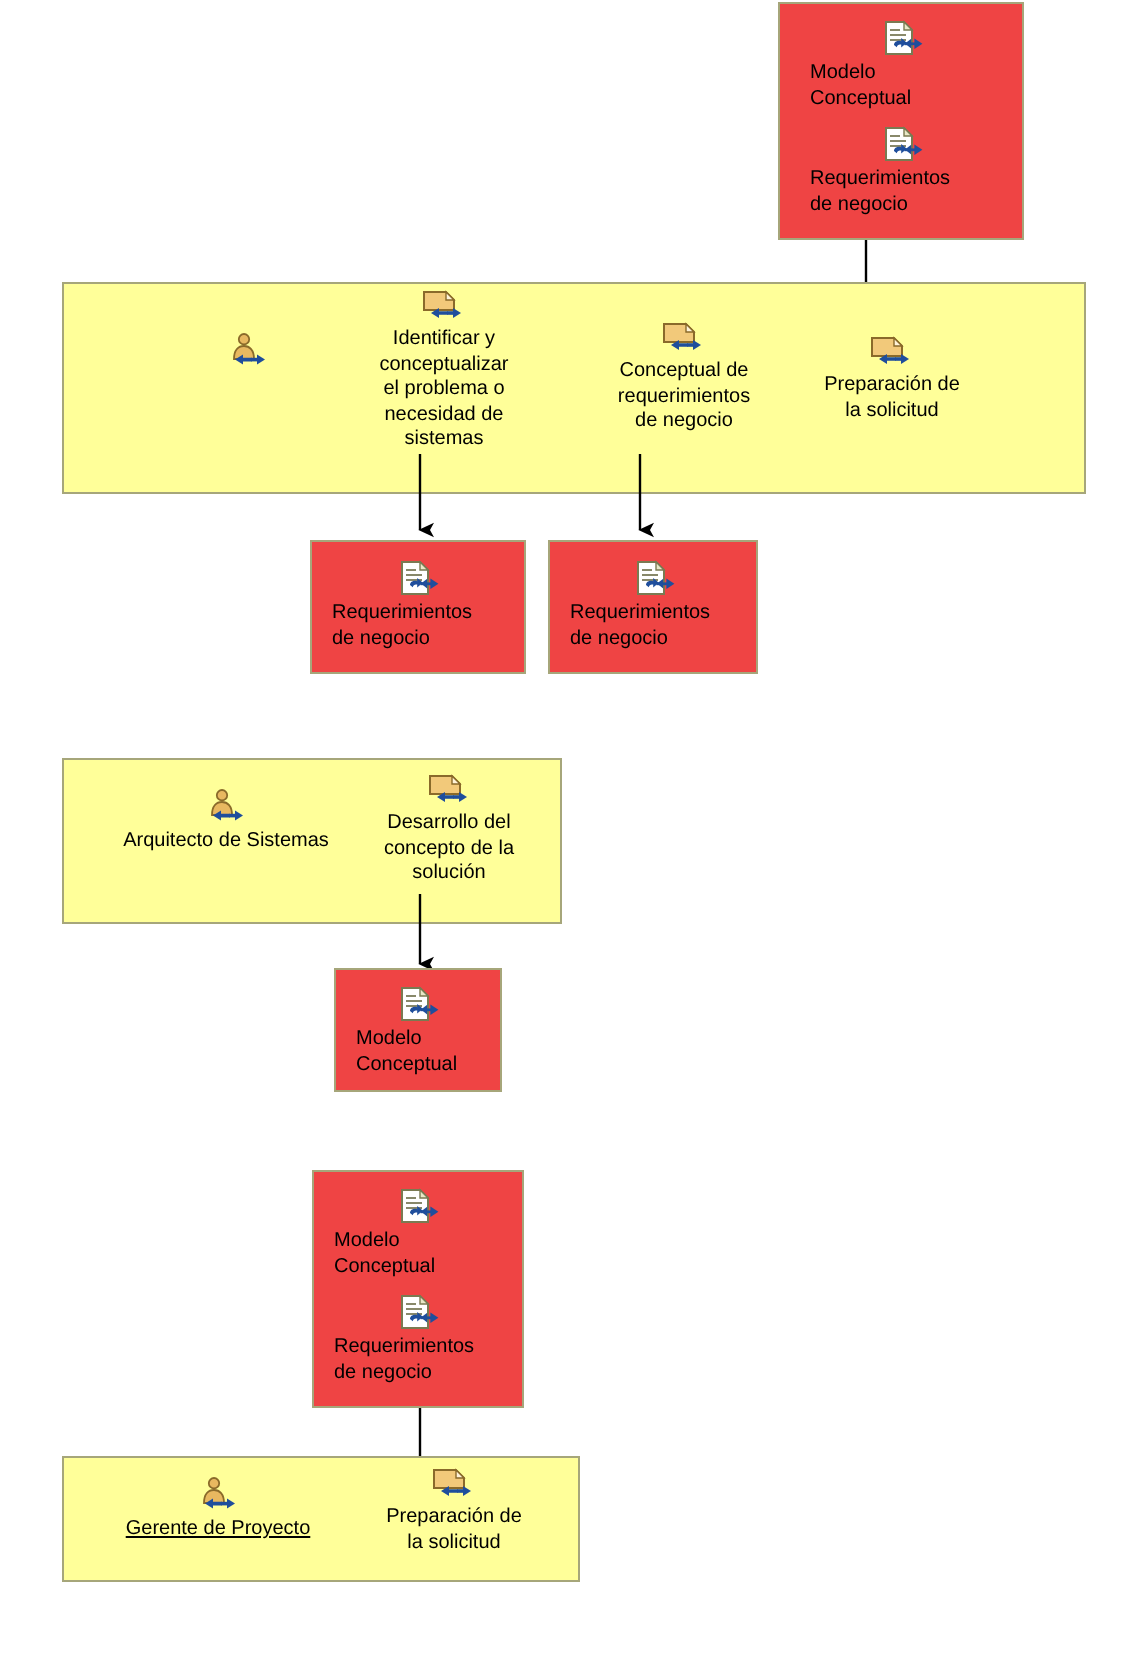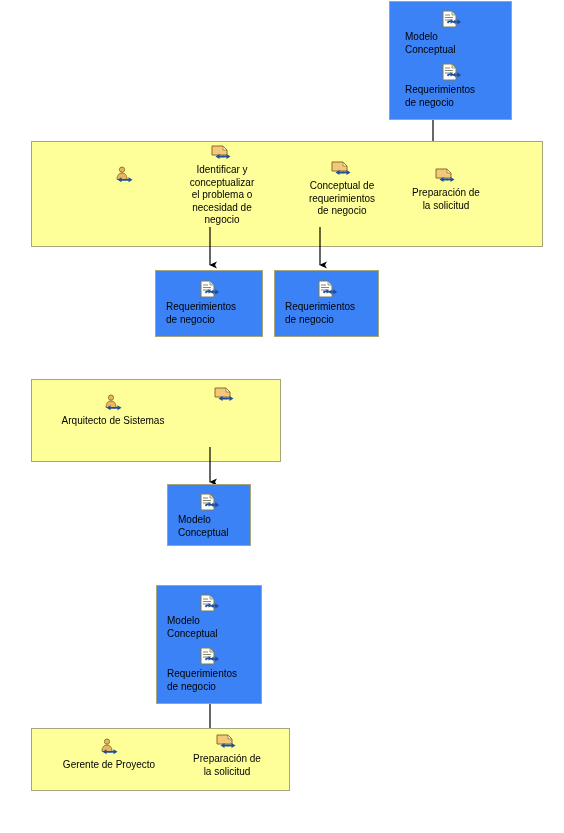--- a/index.html
+++ b/index.html
@@ -3,21 +3,21 @@
 <meta charset="utf-8">
 <style>
   html,body{margin:0;padding:0;background:#ffffff;}
   body{width:564px;height:833px;position:relative;
        font-family:"Liberation Sans","DejaVu Sans",sans-serif;
        font-size:10px;color:#000000;overflow:hidden;}
   #canvas{position:absolute;left:0;top:0;width:564px;height:833px;}
 
   .band{position:absolute;background:#FFFF99;border:1px solid #A6A67A;
         box-sizing:border-box;}
-  .artifact-box{position:absolute;background:#3b82f6;border:1px solid #A6A67A;
+  .artifact-box{position:absolute;background:#ef4444;border:1px solid #A6A67A;
         box-sizing:border-box;}
 
   .node{position:absolute;box-sizing:border-box;text-align:center;
         line-height:12.5px;font-size:10px;color:#000;}
   .node .ico{display:block;height:20px;margin:0 auto 1px auto;width:22px;}
   .node .lbl{display:block;white-space:pre-line;}
 
   .role-node .lbl{white-space:nowrap;}
 
   svg{display:block;overflow:visible;}
@@ -98,21 +98,21 @@
     </div>
 
     <div class="node" style="left:125px;top:1px;width:130px;">
       <svg class="ico" viewBox="0 0 22 20">
           <use href="#g-task"></use>
         </svg>
       <span class="lbl">Identificar y
 conceptualizar
 el problema o
 necesidad de
-negocio</span>
+sistemas</span>
     </div>
 
     <div class="node" style="left:246px;top:17px;width:128px;">
       <svg class="ico" viewBox="0 0 22 20">
           <use href="#g-task"></use>
         </svg>
       <span class="lbl">Conceptual de
 requerimientos
 de negocio</span>
     </div>
@@ -159,20 +159,23 @@
       <svg class="ico" viewBox="0 0 22 20">
           <use href="#g-role"></use>
         </svg>
       <span class="lbl">Arquitecto de Sistemas</span>
     </div>
 
     <div class="node" style="left:140px;top:5px;width:105px;">
       <svg class="ico" viewBox="0 0 22 20">
           <use href="#g-task"></use>
         </svg>
+      <span class="lbl">Desarrollo del
+concepto de la
+solución</span>
     </div>
   </div>
 
   <svg class="arrow" style="left:203px;top:447px;width:14px;height:45px;">
     <line class="arrow-line" x1="7" y1="0" x2="7" y2="35" marker-end="url(#arrowhead)"></line>
   </svg>
 
   <div class="artifact-box" style="left:167px;top:484px;width:84px;height:62px;">
     <div class="node" style="left:0px;top:8px;width:84px;">
       <svg class="ico" viewBox="0 0 22 20">
@@ -199,21 +202,21 @@
 de negocio</span>
     </div>
   </div>
 
   <svg class="arrow" style="left:203px;top:704px;width:14px;height:48px;">
     <line class="arrow-line" x1="7" y1="0" x2="7" y2="38" marker-end="url(#arrowhead)"></line>
   </svg>
 
   <div class="band" style="left:31px;top:728px;width:259px;height:63px;">
 
-    <div class="node role-node" style="left:2px;top:9px;width:150px;">
+    <div class="node role-node" style="left:2px;top:9px;width:150px;text-decoration:underline;">
       <svg class="ico" viewBox="0 0 22 20">
           <use href="#g-role"></use>
         </svg>
       <span class="lbl">Gerente de Proyecto</span>
     </div>
 
     <div class="node" style="left:135px;top:3px;width:120px;">
       <svg class="ico" viewBox="0 0 22 20">
           <use href="#g-task"></use>
         </svg>

